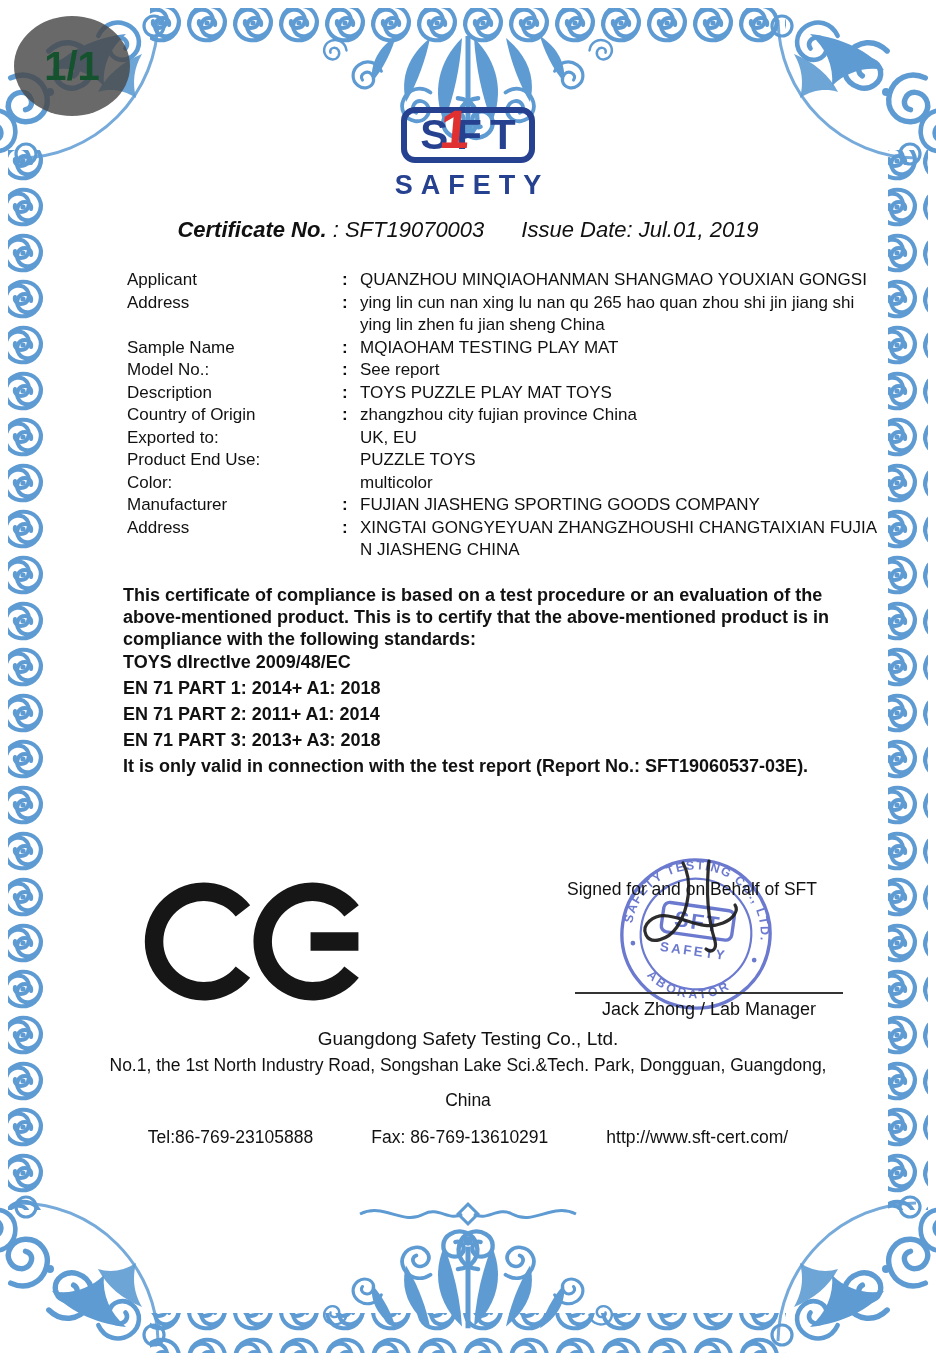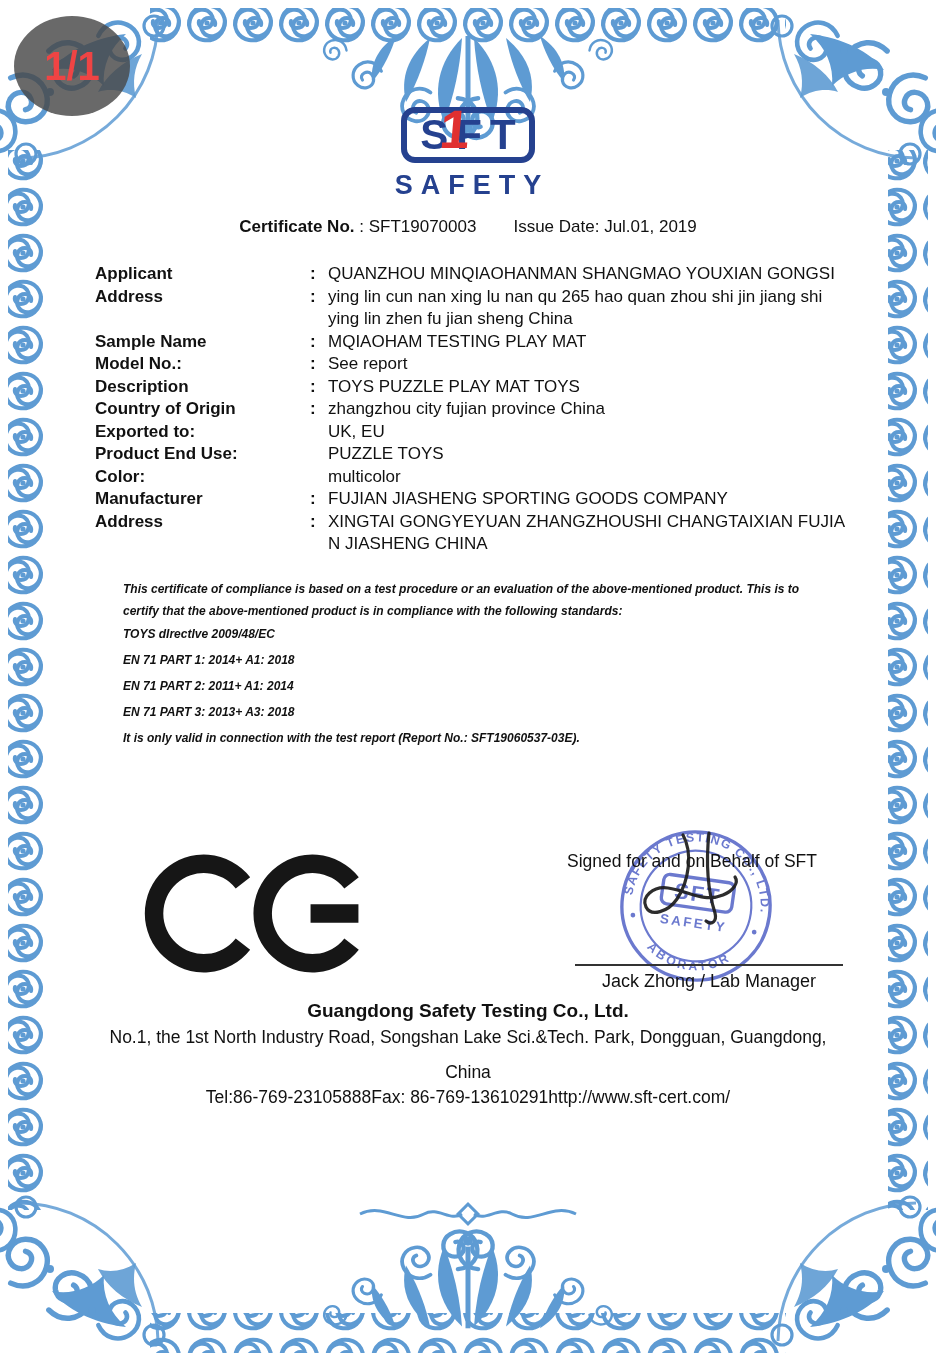--- a/index.html
+++ b/index.html
@@ -6,66 +6,66 @@
   body{
     width:936px;height:1361px;position:relative;overflow:hidden;
     background:#ffffff;color:#111;
     font-family:"Liberation Sans","DejaVu Sans",sans-serif;
   }
   .border-svg{position:absolute;left:0;top:0;z-index:0;}
   .badge{
     position:absolute;left:14px;top:16px;width:116px;height:100px;
     background:rgba(72,72,72,.82);border-radius:50%;
     display:flex;align-items:center;justify-content:center;
-    color:#ef4444;font-size:40px;font-weight:bold;z-index:5;
+    color:#14532d;font-size:40px;font-weight:bold;z-index:5;
   }
   .content{position:absolute;left:55px;top:55px;width:826px;z-index:2;}
 
   .logo-wrap{display:flex;flex-direction:column;align-items:center;margin-top:52px;}
   .logo-box{
     position:relative;width:122px;height:44px;border:6px solid #25418f;border-radius:14px;
     display:flex;align-items:center;justify-content:center;gap:8px;
     font-size:42px;font-weight:bold;color:#25418f;line-height:1;
   }
   .logo-one{
     position:absolute;left:33px;top:-11px;font-size:54px;font-weight:bold;
     color:#e03030;line-height:1;z-index:2;transform:skewX(-5deg);
   }
   .logo-sub{margin-top:7px;font-size:27px;font-weight:bold;letter-spacing:8px;color:#25418f;padding-left:8px;}
 
   .title{text-align:center;font-size:42px;font-weight:bold;margin-top:24px;}
 
-  .certline{display:flex;justify-content:center;gap:37px;margin-top:16px;font-size:17px;}
+  .certline{display:flex;justify-content:center;gap:37px;margin-top:16px;font-size:22px;font-style:italic;}
   .certline .b{font-weight:bold;}
 
   .fields{margin:26px 0 0 40px;font-size:17px;line-height:22.5px;}
   .frow{display:flex;}
-  .flabel{width:215px;font-weight:bold;flex:none;}
+  .flabel{width:215px;font-weight:normal;flex:none;margin-left:32px;}
   .fsep{width:18px;font-weight:bold;flex:none;}
   .fval{width:522px;}
 
-  .statement{margin:22px 0 0 68px;width:708px;font-size:12px;font-weight:bold;line-height:22px;font-style:italic;}
+  .statement{margin:22px 0 0 68px;width:708px;font-size:18px;font-weight:bold;line-height:22px;}
   .directive{margin-top:1px;}
   .std{margin-top:5px;line-height:21px;}
   .validity{margin-top:4px;}
 
   .sigrow{display:flex;align-items:flex-start;margin-top:100px;height:143px;position:relative;}
   .ce{margin-left:88px;width:232px;height:129px;flex:none;}
   .sigcol{position:relative;margin-left:auto;margin-right:6px;width:330px;text-align:center;font-size:17.5px;}
   .stamp{position:absolute;left:72px;top:-22px;width:158px;height:158px;opacity:.82;z-index:0;}
   .sigscribble{position:absolute;left:46px;top:-20px;width:212px;height:136px;z-index:2;}
   .signedfor{position:relative;z-index:1;margin:2px 36px 0 0;}
   .sigline{margin:92px 0 0 30px;width:268px;border-top:2px solid #333;position:relative;z-index:1;}
   .signer{margin:5px 0 0 30px;width:268px;font-size:18px;position:relative;z-index:1;}
 
   .footer{text-align:center;margin-top:8px;font-size:17.5px;}
-  .company{font-weight:bold;font-size:19px;}
+  .company{font-weight:normal;font-size:19px;}
   .addr{margin-top:5px;}
   .addr2{margin-top:14px;}
-  .contact{display:flex;justify-content:center;margin-top:4px;}
+  .contact{display:flex;justify-content:center;gap:58px;margin-top:16px;}
 </style>
 </head>
 <body>
 
 <svg class="border-svg" width="936" height="1361" viewBox="0 0 936 1361">
   <defs>
     <g id="sp">
         <path d="M2,20 C2,7 12,-1 24,1 C35,3 41,14 36,24 C32,32 21,34 16,27 C12,21 15,13 22,13 C26,13 29,16 28,20" fill="none" stroke="#5e9bd3" stroke-width="4" stroke-linecap="round"></path>
       </g>
     <pattern id="edge" width="46" height="46" patternUnits="userSpaceOnUse">

